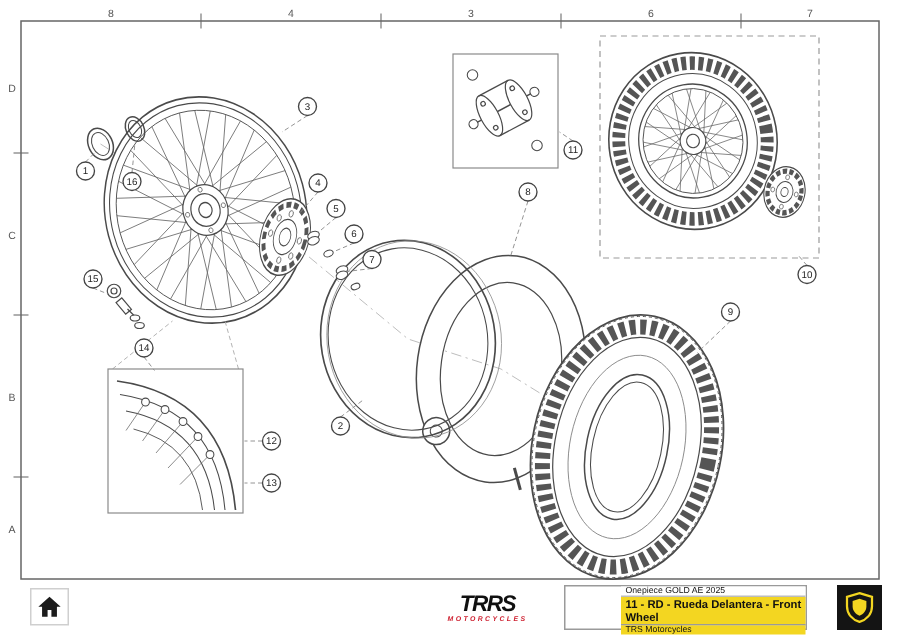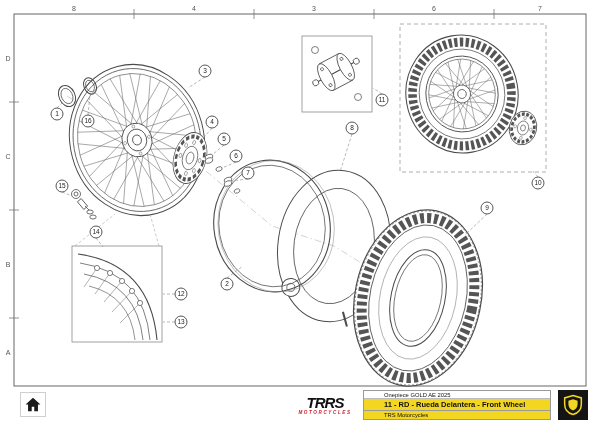--- a/index.html
+++ b/index.html
@@ -17,33 +17,33 @@
   
   .home-btn {
     position:absolute; left:20px; top:392px; width:26px; height:25px;
     display:flex; align-items:center; justify-content:center;
     border:1px solid #cfcfcf; background:#fff; cursor:pointer;
   }
 
   
   .titleblock {
     position:absolute; left:294px; top:390px; width:294px; height:30px;
-    display:flex; align-items:stretch; gap:7px;
+    display:flex; align-items:stretch; gap:20px;
   }
   .tb-brand { width:62px; display:flex; flex-direction:column; align-items:center; justify-content:center; }
   .tb-brand-name {
     font-size:15px; font-weight:bold; font-style:italic; letter-spacing:-1px;
     color:#101010; line-height:14px;
   }
   .tb-brand-sub {
     font-size:4.6px; letter-spacing:1.6px; font-weight:bold; font-style:italic;
     color:var(--brand-red,#CE2030);
   }
   .tb-rows { flex:1; display:flex; flex-direction:column; border:1px solid #9a9a9a; }
-  .tb-row { display:flex; align-items:center; padding-left:20px; color:#111; }
+  .tb-row { display:flex; align-items:center; padding-left:3px; color:#111;margin-left:37px; }
   .tb-model { height:8px; font-size:5.8px; background:#fff; border-bottom:1px solid #bcbcbc; }
   .tb-part { flex:1; font-size:7.5px; font-weight:bold; background:var(--accent-yellow,#F3D621); border-bottom:1px solid #9a9a9a; }
   .tb-company { height:8px; font-size:5.8px; background:var(--accent-yellow,#F3D621); }
   .tb-badge {
     width:30px; background:#141414; display:flex; align-items:center; justify-content:center;
   }
   .shield-outer { fill:none; stroke:var(--accent-yellow,#F3D621); stroke-width:1.8; }
   .shield-inner { fill:var(--accent-yellow,#F3D621); }
 </style>
 </head>

